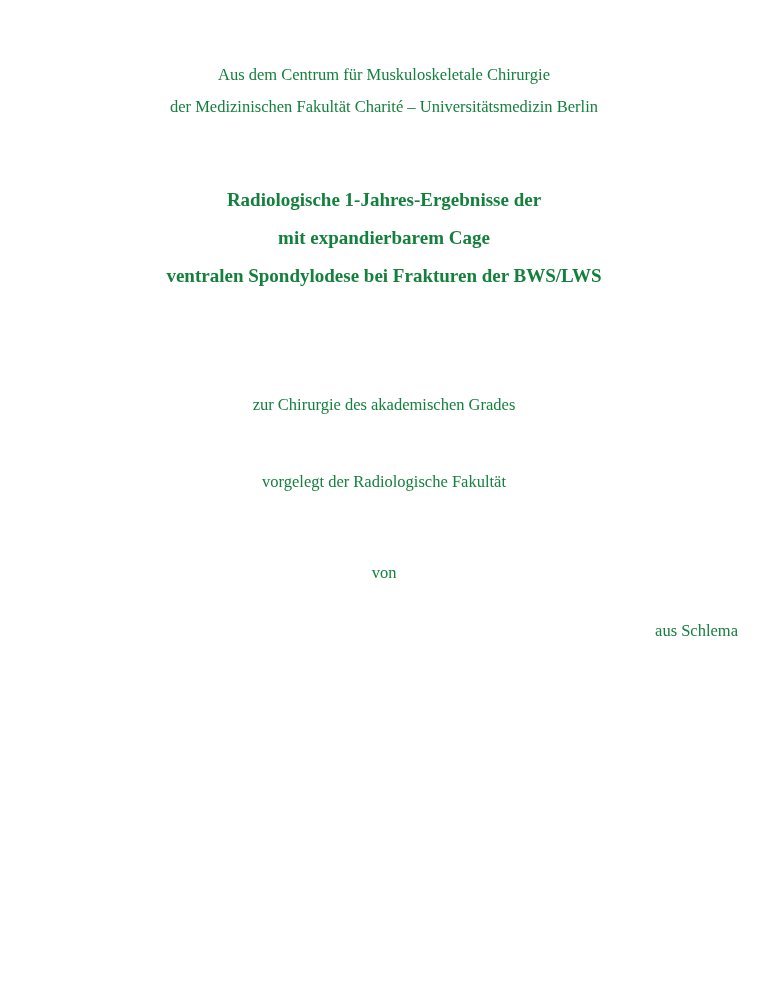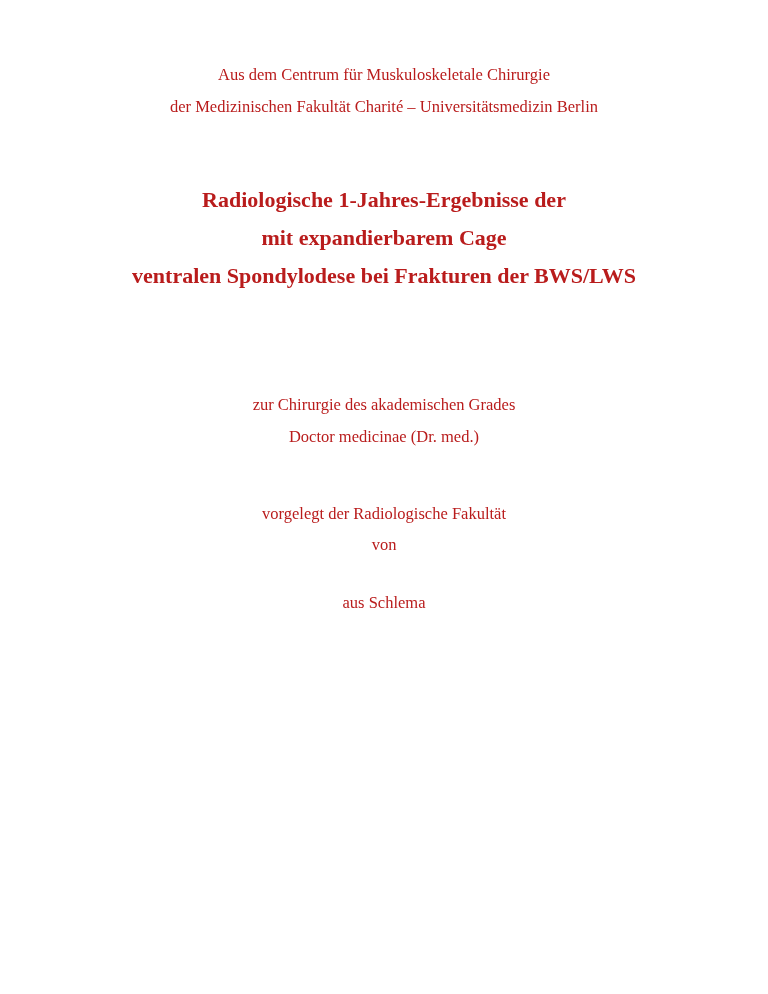--- a/index.html
+++ b/index.html
@@ -6,45 +6,45 @@
     margin: 0;
     padding: 0;
     background: #ffffff;
   }
   .page {
     width: 708px;
     height: 994px;
     margin: 0 auto;
     background: #ffffff;
     font-family: "Liberation Serif", "DejaVu Serif", serif;
-    color: #b91c1c;
+    color: #15803d;
     text-align: center;
     overflow: hidden;
     box-sizing: border-box;
     padding-top: 59px;
   }
   .body-text {
     font-size: 16.5px;
     line-height: 32px;
   }
   .institution { margin: 0; }
   .doc-type {
     margin-top: 98px;
     letter-spacing: 0.5px;
   }
   .title {
     margin-top: 58px;
-    font-size: 22px;
+    font-size: 19px;
     line-height: 38px;
     font-weight: bold;
   }
   .degree   { margin-top: 94px; }
   .faculty  { margin-top: 45px; }
-  .author-block { line-height: 30px; }
-  .origin   { margin-top: 27px; }
+  .author-block { margin-top: 60px; line-height: 30px; }
+  .origin   { margin-top: 27px; text-align: right; }
   p { margin: 0; }
 </style>
 </head>
 <body>
 
 <div class="page">
 
   <div class="institution body-text">
     <p>Aus dem Centrum für Muskuloskeletale Chirurgie</p>
     <p>der Medizinischen Fakultät Charité – Universitätsmedizin Berlin</p>
@@ -52,21 +52,20 @@
 
 
   <div class="title">
     <p>Radiologische 1-Jahres-Ergebnisse der</p>
     <p>mit expandierbarem Cage</p>
     <p>ventralen Spondylodese bei Frakturen der BWS/LWS</p>
   </div>
 
   <div class="degree body-text">
     <p>zur Chirurgie des akademischen Grades</p>
-    <p>Doctor medicinae (Dr. med.)</p>
   </div>
 
   <div class="faculty body-text">
     <p>vorgelegt der Radiologische Fakultät</p>
   </div>
 
   <div class="author-block body-text">
     <p>von</p>
   </div>
 

